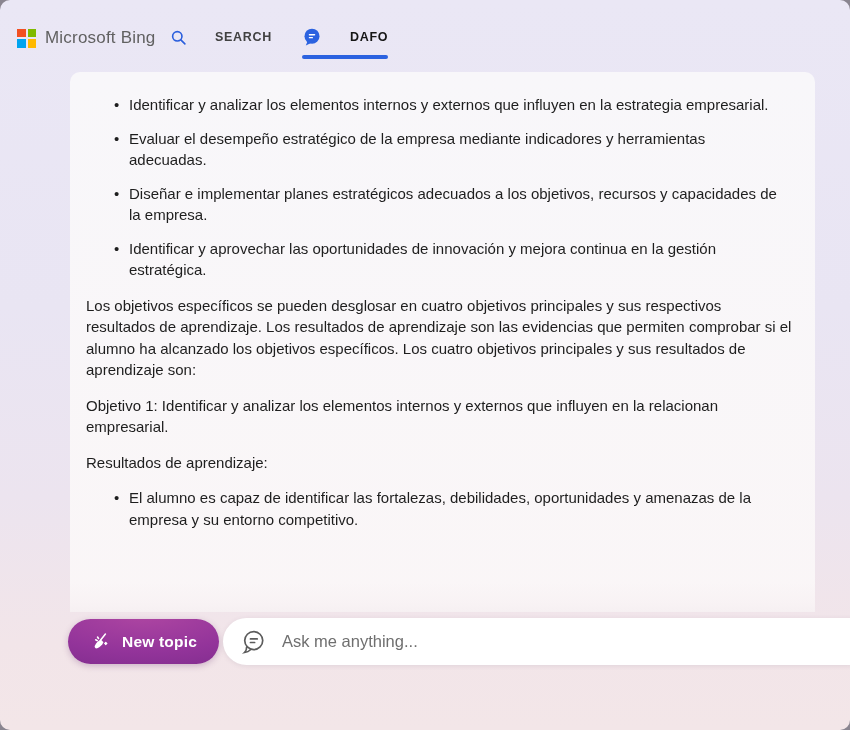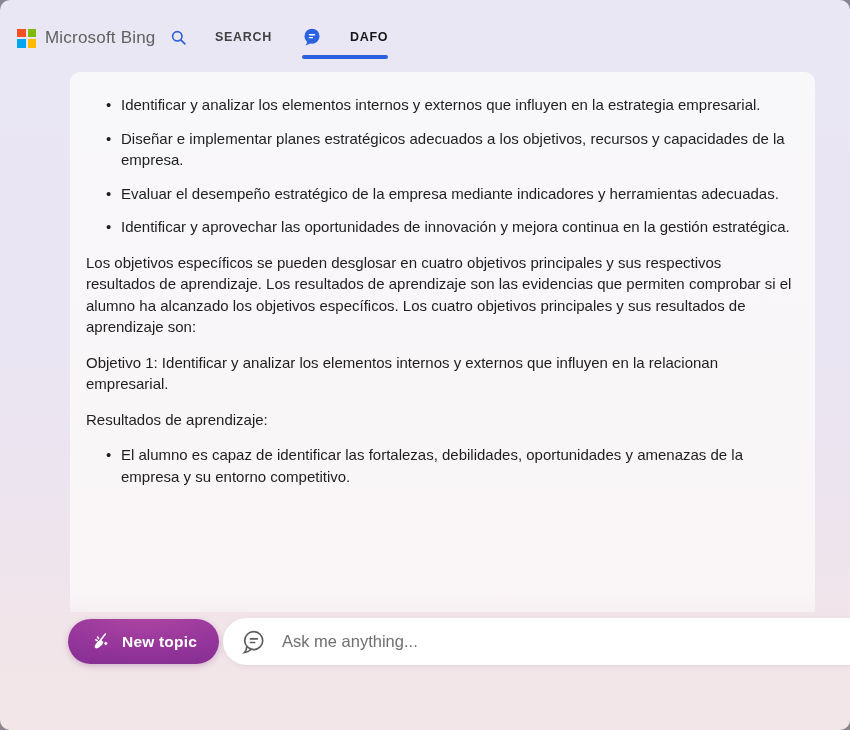--- a/index.html
+++ b/index.html
@@ -37,21 +37,21 @@
     background:linear-gradient(180deg,#f8f7fa 0%,#faf6f7 100%);
     border-radius:10px 10px 0 0;
     padding:8px 22px 0 16px;
     box-sizing:border-box;
     overflow:hidden;
     color:#1e1e1e;
   }
   .chat-panel p{margin:14px 0;font-size:15px;line-height:21.5px;}
   .chat-panel p:first-child{margin-top:6px;}
   .chat-panel ul{margin:14px 0;padding:0 0 0 26px;list-style:none;}
-  .chat-panel li{position:relative;margin:12px 0;font-size:15px;line-height:21.5px;padding-left:9px;}
+  .chat-panel li{position:relative;margin:12px 8px;font-size:15px;line-height:21.5px;padding-left:9px;}
   .chat-panel li::before{content:"•";position:absolute;left:-6px;top:0;color:#1e1e1e;}
   .bottom-fade{
     position:absolute;left:0;right:0;bottom:0;height:30px;
     background:linear-gradient(180deg,rgba(250,246,247,0) 0%,rgba(248,242,244,.9) 70%,#f6f0f2 100%);
     pointer-events:none;
   }
 
   
   .new-topic-btn{
     position:absolute;left:68px;top:619px;height:45px;
@@ -119,22 +119,22 @@
         </div>
         <div class="tab-underline"></div>
       </div>
     </div>
   </div>
 
   <div class="chat-panel">
 
     <ul>
       <li>Identificar y analizar los elementos internos y externos que influyen en la estrategia empresarial.</li>
+      <li>Evaluar el desempeño estratégico de la empresa mediante indicadores y herramientas adecuadas.</li>
       <li>Diseñar e implementar planes estratégicos adecuados a los objetivos, recursos y capacidades de la empresa.</li>
-      <li>Evaluar el desempeño estratégico de la empresa mediante indicadores y herramientas adecuadas.</li>
       <li>Identificar y aprovechar las oportunidades de innovación y mejora continua en la gestión estratégica.</li>
     </ul>
 
     <p>Los objetivos específicos se pueden desglosar en cuatro objetivos principales y sus respectivos resultados de aprendizaje. Los resultados de aprendizaje son las evidencias que permiten comprobar si el alumno ha alcanzado los objetivos específicos. Los cuatro objetivos principales y sus resultados de aprendizaje son:</p>
     <p>Objetivo 1: Identificar y analizar los elementos internos y externos que influyen en la relacionan empresarial.</p>
     <p>Resultados de aprendizaje:</p>
 
     <ul>
       <li>El alumno es capaz de identificar las fortalezas, debilidades, oportunidades y amenazas de la empresa y su entorno competitivo.</li>
     </ul>

